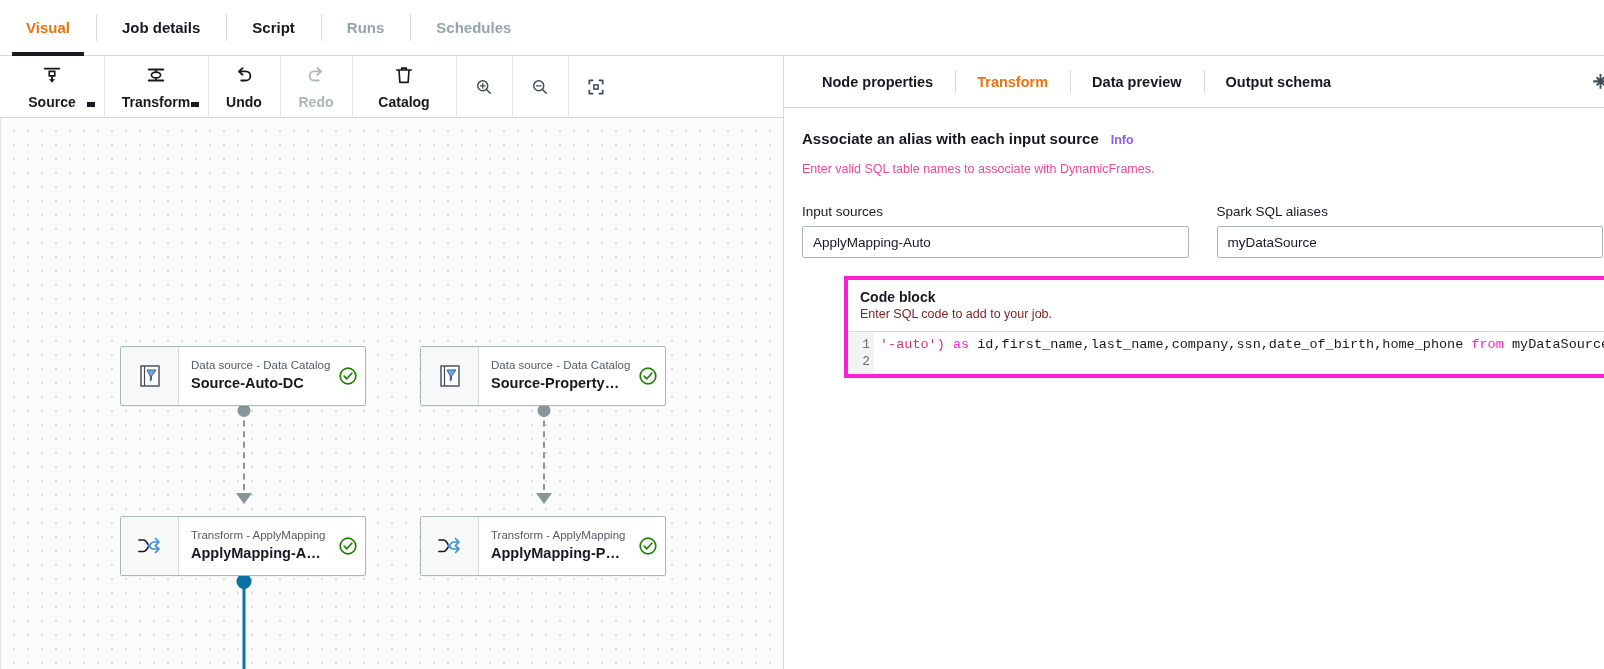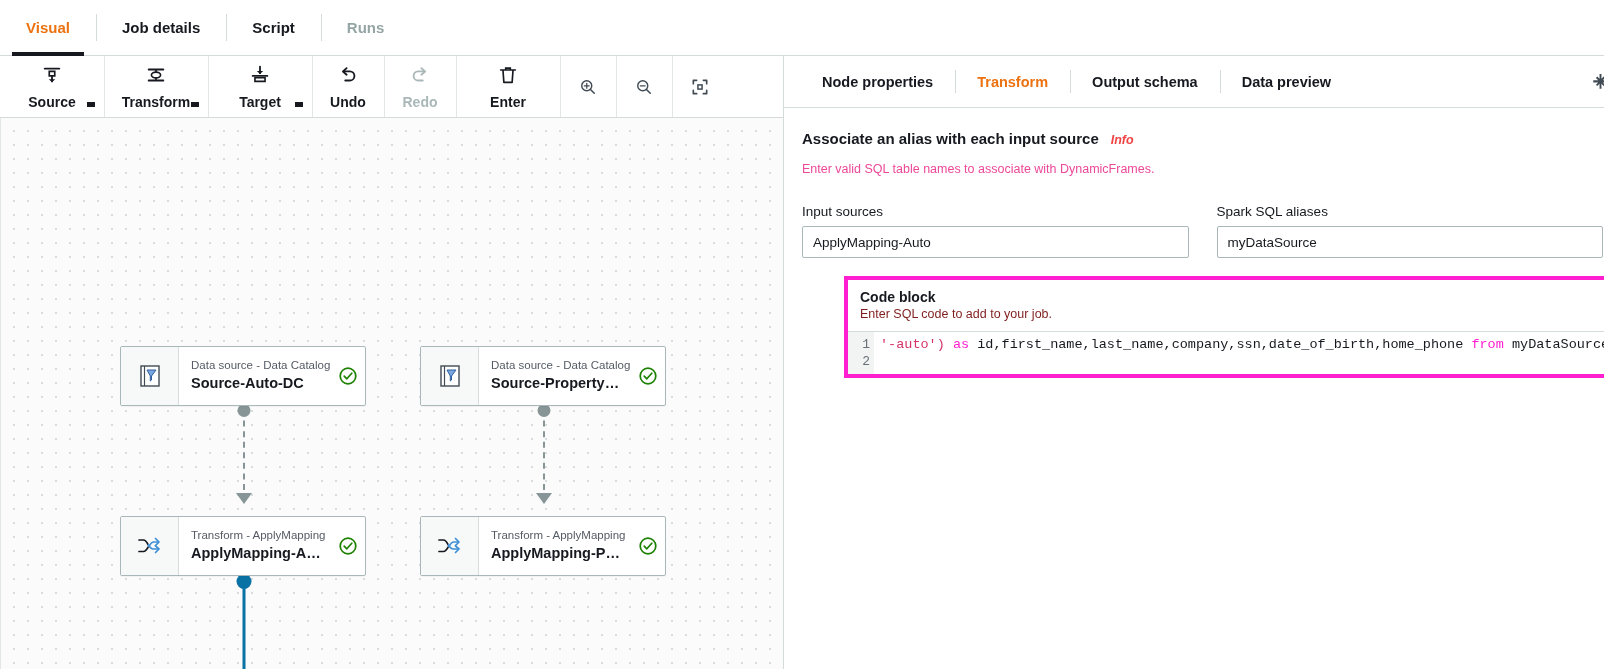--- a/index.html
+++ b/index.html
@@ -103,21 +103,21 @@
     border-bottom: 1px solid #d5dbdb; background: #fff; padding-left: 16px; position: relative; }
   .ptab { position: relative; display: flex; align-items: center; padding: 0 22px;
     font-size: 14.5px; font-weight: bold; color: #16191f; cursor: pointer; white-space: nowrap; }
   .ptab + .ptab::before { content:""; position:absolute; left:0; top:14px; bottom:14px; width:1px; background:#d5dbdb; }
   .ptab.active { color: #ec7211; }
   .expandbtn { position: absolute; right: 18px; top: 50%; transform: translateY(-50%);
     width: 22px; height: 22px; cursor: pointer; display:flex; align-items:center; justify-content:center; }
 
   .pbody { flex: 1 1 auto; padding: 22px 26px 0 18px; min-height: 0; position: relative; }
   .sectitle { font-size: 15px; font-weight: bold; color: #16191f; display: flex; align-items: baseline; gap: 12px; }
-  .info { color: #ef4444; font-size: 12.5px; font-weight: bold; cursor: pointer; font-style: italic; }
+  .info { color: #8b5cf6; font-size: 12.5px; font-weight: bold; cursor: pointer; }
   .secdesc { font-size: 12.5px; color: #ec4899; margin-top: 15px; }
 
   .fieldrow { display: flex; gap: 28px; margin-top: 28px; }
   .field { flex: 1 1 0; min-width: 0; }
   .field label { display: block; font-size: 13.5px; color: #16191f; margin-bottom: 7px; }
   .field input {
     width: 100%; height: 32px; padding: 0 10px;
     border: 1px solid #aab7b8; border-radius: 2px; background: #fff;
     font-family: "Liberation Sans", sans-serif; font-size: 13.5px; color: #16191f;
   }
@@ -151,20 +151,23 @@
       </div>
     <div class="tab">
         <span>Job details</span>
       </div>
     <div class="tab">
         <span>Script</span>
       </div>
     <div class="tab disabled">
         <span>Runs</span>
       </div>
+    <div class="tab disabled">
+        <span>Schedules</span>
+      </div>
   </div>
 
   <div class="body">
 
     <div class="left">
 
       <div class="toolbar">
 
         <div class="tbtn wide">
           <svg class="ico" viewBox="0 0 24 24">
@@ -180,30 +183,20 @@
         <div class="tbtn wide">
           <svg class="ico" viewBox="0 0 24 24">
             <path d="M4 6h16M4 18h16" stroke="#16191f" stroke-width="2" stroke-linecap="round"></path>
             <ellipse cx="12" cy="12" rx="5" ry="3.2" stroke="#16191f" stroke-width="1.8" fill="none"></ellipse>
             <path d="M12 6v2.9M12 15.2V18" stroke="#16191f" stroke-width="1.8"></path>
           </svg>
           <span class="lbl">Transform</span>
           <span class="caret"></span>
         </div>
 
-        <div class="tbtn wide">
-          <svg class="ico" viewBox="0 0 24 24">
-            <path d="M12 3v7" stroke="#16191f" stroke-width="2" stroke-linecap="round"></path>
-            <path d="M8.5 7.5 12 11l3.5-3.5" fill="#16191f"></path>
-            <path d="M4 13h16" stroke="#16191f" stroke-width="2" stroke-linecap="round"></path>
-            <path d="M6.5 15h11v4h-11z" stroke="#16191f" stroke-width="1.8" fill="none"></path>
-          </svg>
-          <span class="lbl">Target</span>
-          <span class="caret"></span>
-        </div>
 
         <div class="tbtn">
           <svg class="ico" viewBox="0 0 24 24">
             <path d="M8 8H14a5 5 0 0 1 0 10h-5" stroke="#16191f" stroke-width="2" fill="none" stroke-linecap="round"></path>
             <path d="M10.5 4.5 6.5 8.2l4 3.5" stroke="#16191f" stroke-width="2" fill="none" stroke-linecap="round" stroke-linejoin="round"></path>
           </svg>
           <span class="lbl">Undo</span>
         </div>
 
         <div class="tbtn disabled">
@@ -213,21 +206,21 @@
           </svg>
           <span class="lbl">Redo</span>
         </div>
 
         <div class="tbtn wide">
           <svg class="ico" viewBox="0 0 24 24">
             <path d="M4 6.5h16" stroke="#16191f" stroke-width="1.8" stroke-linecap="round"></path>
             <path d="M9.5 6.5V4.5h5v2" stroke="#16191f" stroke-width="1.8" fill="none"></path>
             <path d="M6.5 6.5 7.5 20h9l1-13.5" stroke="#16191f" stroke-width="1.8" fill="none" stroke-linejoin="round"></path>
           </svg>
-          <span class="lbl">Enter</span>
+          <span class="lbl">Catalog</span>
         </div>
 
         <div class="tbtn plain">
           <svg class="ico" viewBox="0 0 24 24">
             <circle cx="10.5" cy="10.5" r="6" stroke="#414b54" stroke-width="1.7" fill="none"></circle>
             <path d="M10.5 7.6v5.8M7.6 10.5h5.8" stroke="#414b54" stroke-width="1.5" stroke-linecap="round"></path>
             <path d="M15 15l4.5 4.5" stroke="#414b54" stroke-width="1.8" stroke-linecap="round"></path>
           </svg>
         </div>
 
@@ -357,24 +350,24 @@
     <div class="right">
 
       <div class="ptabs">
         <div class="ptab">
             <span>Node properties</span>
           </div>
         <div class="ptab active">
             <span>Transform</span>
           </div>
         <div class="ptab">
+            <span>Data preview</span>
+          </div>
+        <div class="ptab">
             <span>Output schema</span>
-          </div>
-        <div class="ptab">
-            <span>Data preview</span>
           </div>
         <div class="expandbtn">
           <svg width="19" height="19" viewBox="0 0 20 20">
             <path d="M9 2h2v5.2L13.4 4.8 14.8 6.2 12.4 8.6H17.6V11H12.4l2.4 2.4-1.4 1.4L11 12.4V17.6H9V12.4L6.6 14.8 5.2 13.4 7.6 11H2.4V8.6h5.2L5.2 6.2 6.6 4.8 9 7.2z" fill="#414b54"></path>
           </svg>
         </div>
       </div>
 
       <div class="pbody">
 

